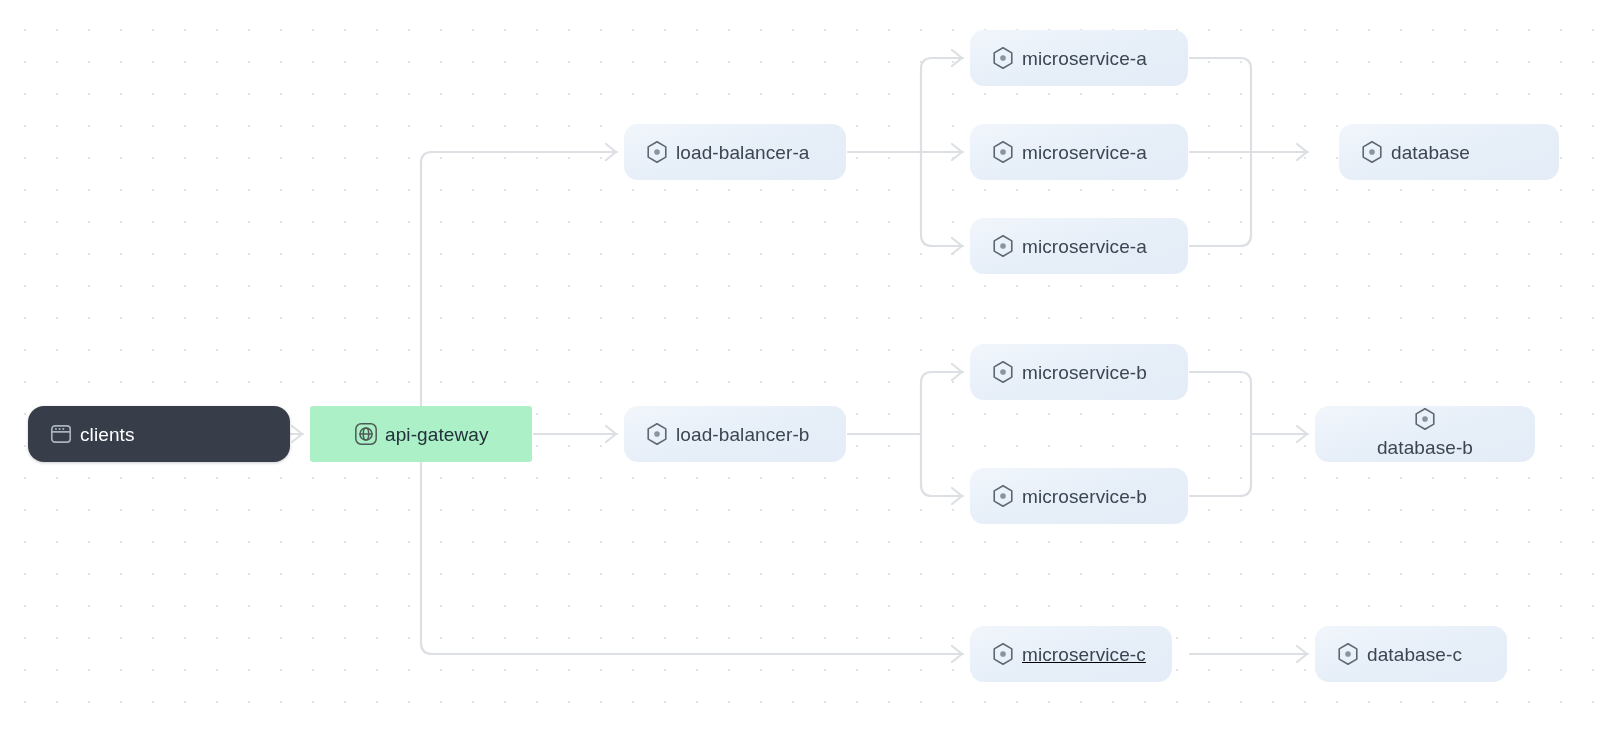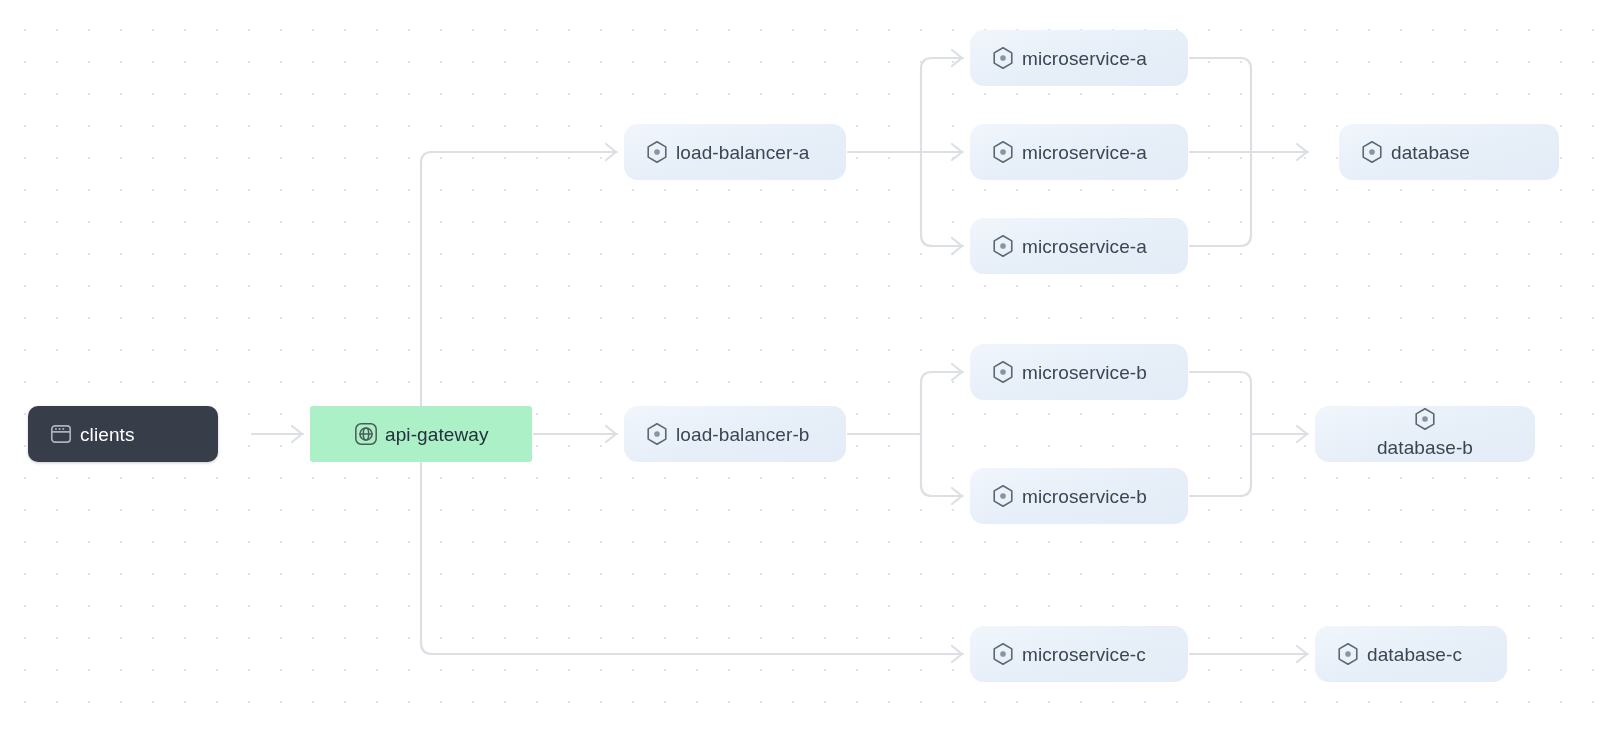--- a/index.html
+++ b/index.html
@@ -130,21 +130,21 @@
       <path d="M 1190 372 L 1240 372 Q 1251 372 1251 383 L 1251 434"></path>
       <path d="M 1190 496 L 1240 496 Q 1251 496 1251 485 L 1251 434"></path>
       <path d="M 1251 434 L 1308 434"></path>
       <path d="M 1297 426 L 1307 434 L 1297 442"></path>
 
       <path d="M 1190 654 L 1308 654"></path>
       <path d="M 1297 646 L 1307 654 L 1297 662"></path>
     </g>
   </svg>
 
-  <div class="node dark" style="left:28px; top:406px; width:190px;border-radius:10px;">
+  <div class="node dark" style="left:28px; top:406px; width:262px;">
     <span class="node-icon">
       <svg width="26" height="26" viewBox="0 0 24 24" fill="none" stroke="#aab3c0" stroke-width="1.5" stroke-linecap="round" stroke-linejoin="round">
         <rect x="3.5" y="4.5" width="17" height="15" rx="3"></rect>
         <line x1="3.5" y1="10" x2="20.5" y2="10"></line>
         <circle cx="7.3" cy="7.3" r="0.95" fill="#aab3c0" stroke="none"></circle>
         <circle cx="10.7" cy="7.3" r="0.95" fill="#aab3c0" stroke="none"></circle>
         <circle cx="14.1" cy="7.3" r="0.95" fill="#aab3c0" stroke="none"></circle>
       </svg>
     </span>
     <span class="node-label">clients</span>
@@ -225,21 +225,21 @@
   <div class="node blue" style="left:970px; top:468px; width:218px;">
     <span class="node-icon">
       <svg width="26" height="26" viewBox="0 0 24 24" fill="none" stroke="#5d6874" stroke-width="1.5" stroke-linejoin="round">
         <path d="M12 2.6 L20.1 7.3 L20.1 16.7 L12 21.4 L3.9 16.7 L3.9 7.3 Z"></path>
         <circle cx="12" cy="12" r="2.6" fill="#8a94a0" stroke="none"></circle>
       </svg>
     </span>
     <span class="node-label">microservice-b</span>
   </div>
 
-  <div class="node blue" style="left:970px; top:626px; width:218px;">
+  <div class="node blue" style="left:970px; top:626px; width:202px;text-decoration:underline;">
     <span class="node-icon">
       <svg width="26" height="26" viewBox="0 0 24 24" fill="none" stroke="#5d6874" stroke-width="1.5" stroke-linejoin="round">
         <path d="M12 2.6 L20.1 7.3 L20.1 16.7 L12 21.4 L3.9 16.7 L3.9 7.3 Z"></path>
         <circle cx="12" cy="12" r="2.6" fill="#8a94a0" stroke="none"></circle>
       </svg>
     </span>
     <span class="node-label">microservice-c</span>
   </div>
 
   <div class="node blue" style="left:1315px; top:124px; width:220px;margin-left:24px;">

